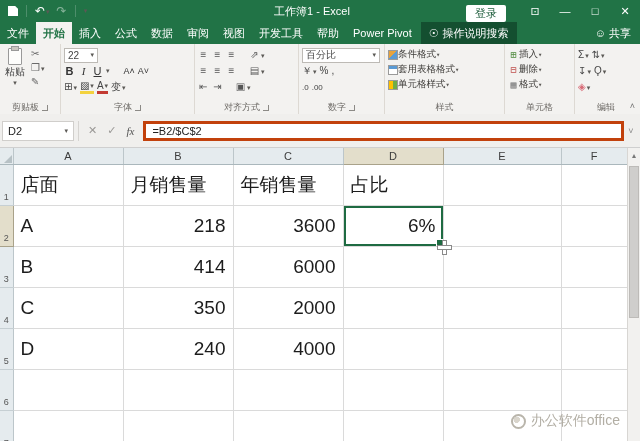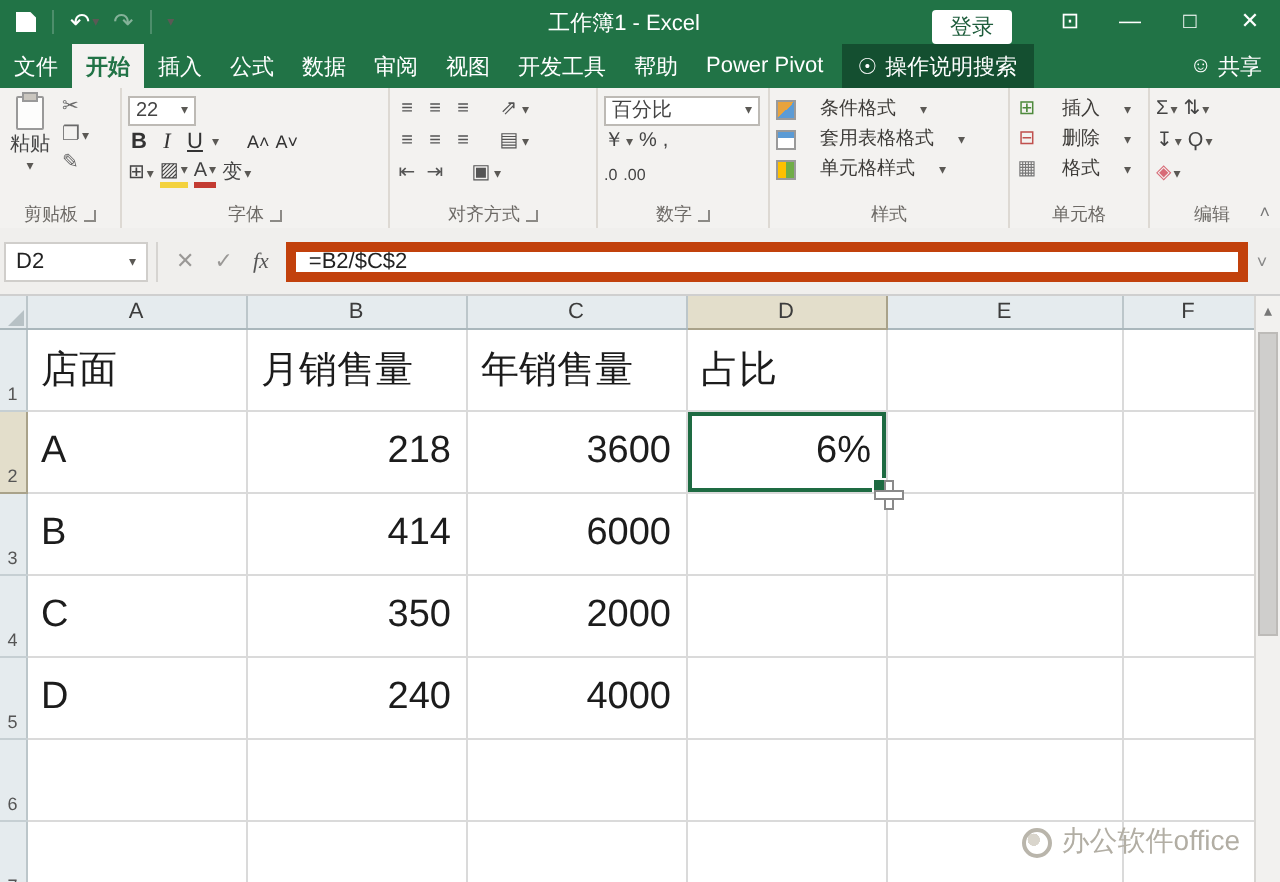--- a/index.html
+++ b/index.html
@@ -54,41 +54,41 @@
   .bi.u{text-decoration:underline;}
   .az{font-size:9px;color:#333;}
   .ubar-y{border-bottom:3px solid #f3d23e;}
   .ubar-r{border-bottom:3px solid #c33b32;}
   .g-align{width:104px;}
   .al{font-size:10px;color:#555;width:11px;text-align:center;line-height:1;}
   .g-num{width:86px;}
   .num-combo{width:78px;}
   .tiny{font-size:8px;color:#444;}
   .g-styles{width:120px;}
-  .style-row{display:flex;align-items:center;gap:12px;height:15px;font-size:9.5px;color:#3e3c39;}
+  .style-row{display:flex;align-items:center;gap:0;height:15px;font-size:9.5px;color:#3e3c39;font-family:Liberation Mono, monospace;}
   .sic{width:10px;height:10px;border:1px solid #9a9a9a;box-sizing:border-box;flex:none;}
   .sic-cf{background:linear-gradient(135deg,#e8a33d 0 50%,#5b9bd5 50% 100%);}
   .sic-ft{background:linear-gradient(#5b9bd5 0 35%,#fff 35% 100%);}
   .sic-cs{background:linear-gradient(90deg,#ffc000 0 50%,#70ad47 50% 100%);}
   .g-cells{width:70px;}
   .cic{font-size:10px;width:11px;text-align:center;}
   .green{color:#4e8a3c;} .red{color:#c0504d;} .grayic{color:#777;}
   .g-edit{width:62px;border-right:none;}
   .ed{font-size:10px;color:#444;}
   .pink{color:#d86b77;}
   .collapse-rb{position:absolute;right:5px;bottom:3px;color:#777;font-size:9px;}
   
   .formulabar{position:absolute;left:0;top:114px;width:640px;height:34px;background:#f0efed;
               border-bottom:1px solid #cfcfcf;display:flex;align-items:center;padding:0 2px;box-sizing:border-box;}
   .namebox{width:72px;height:20px;background:#fff;border:1px solid #d0cecb;display:flex;align-items:center;
            justify-content:space-between;padding:0 5px;font-size:11px;color:#222;box-sizing:border-box;}
   .fb-sep{width:1px;height:20px;background:#d6d4d1;margin:0 4px;}
   .fb-btn{color:#9a9896;font-size:11px;padding:0 5px;}
   .fb-fx{font-style:italic;font-family:"Liberation Serif",serif;color:#555;}
-  .fb-input{flex:1;height:20px;background:#fff;border:5px solid #c2410c;display:flex;align-items:center;
+  .fb-input{flex:1;height:20px;background:#fff;border:3px solid #c2410c;display:flex;align-items:center;
             padding:0 6px;font-size:11px;color:#222;box-sizing:border-box;margin-left:4px;}
   .fb-expand{width:14px;text-align:center;color:#888;font-size:9px;}
   
   .sheet{position:absolute;left:0;top:148px;width:627px;height:293px;overflow:hidden;}
   table.grid{border-collapse:collapse;table-layout:fixed;width:627px;}
   .grid th,.grid td{padding:0;margin:0;overflow:hidden;white-space:nowrap;}
   .grid .ch{height:16px;background:#e5ebee;border-right:1px solid #bcc6ca;border-bottom:1px solid #aab7bc;
             font-size:11px;font-weight:normal;color:#3c3c3c;text-align:center;}
   .grid .corner{background:#e5ebee;position:relative;}
   .grid .corner:after{content:"";position:absolute;right:1px;bottom:1px;border-style:solid;

